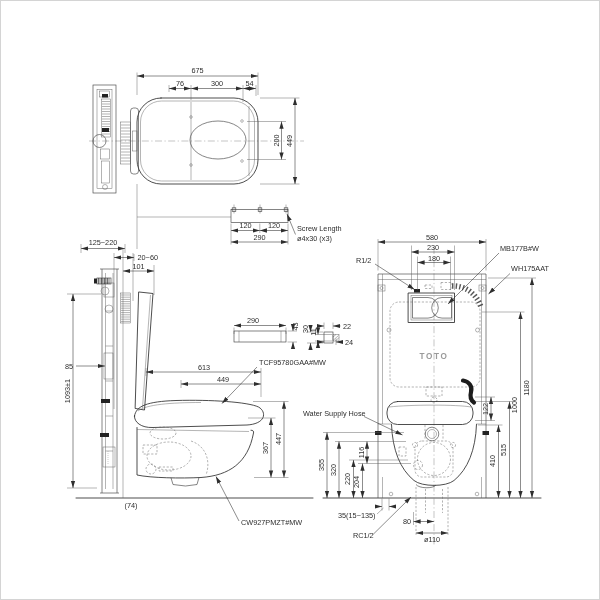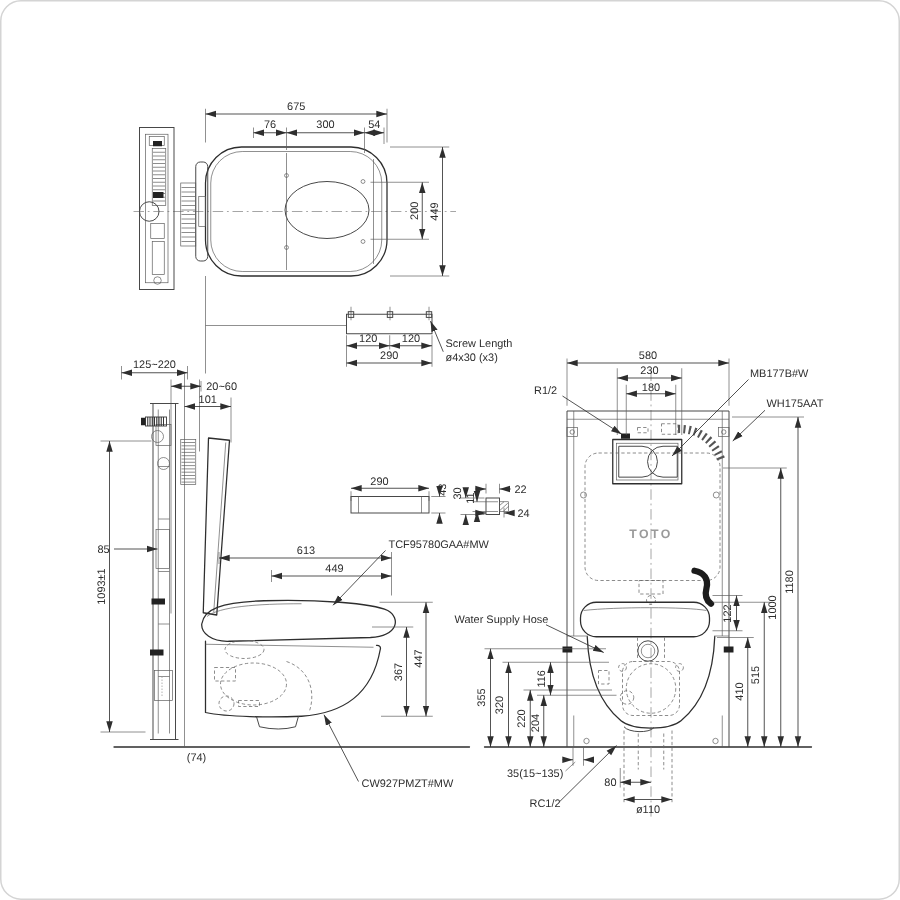--- a/index.html
+++ b/index.html
@@ -1,17 +1,17 @@
 <!DOCTYPE html>
 <html><head>
 <meta charset="utf-8">
 <style>
   html,body{margin:0;padding:0;background:#fff;}
   #canvas{width:600px;height:600px;box-sizing:border-box;border:1px solid #d4d4d4;
-    border-radius:14px;background:#fff;position:relative;overflow:hidden;}
+    border-radius:0;background:#fff;position:relative;overflow:hidden;}
   svg text{font-family:"Liberation Sans","DejaVu Sans",sans-serif;font-size:7.3px;fill:#2e2e2e;}
   svg text.brand{font-size:8.2px;letter-spacing:1.6px;fill:#9a9a9a;font-weight:bold;}
   .mid{text-anchor:middle}.end{text-anchor:end}
   .ln{stroke:#2e2e2e;stroke-width:.85;fill:none;stroke-linejoin:round;stroke-linecap:round}
   .tn2{stroke:#444;stroke-width:.65;fill:none}
   .tn{stroke:#5a5a5a;stroke-width:.45;fill:none}
   .dm{stroke:#2e2e2e;stroke-width:.55;fill:none}
   .hd{stroke:#666;stroke-width:.5;stroke-dasharray:2.2 1.6;fill:none}
   .cl{stroke:#888;stroke-width:.5;stroke-dasharray:7 2.5 1.2 2.5;fill:none}
   .blk{fill:#222;stroke:none}

